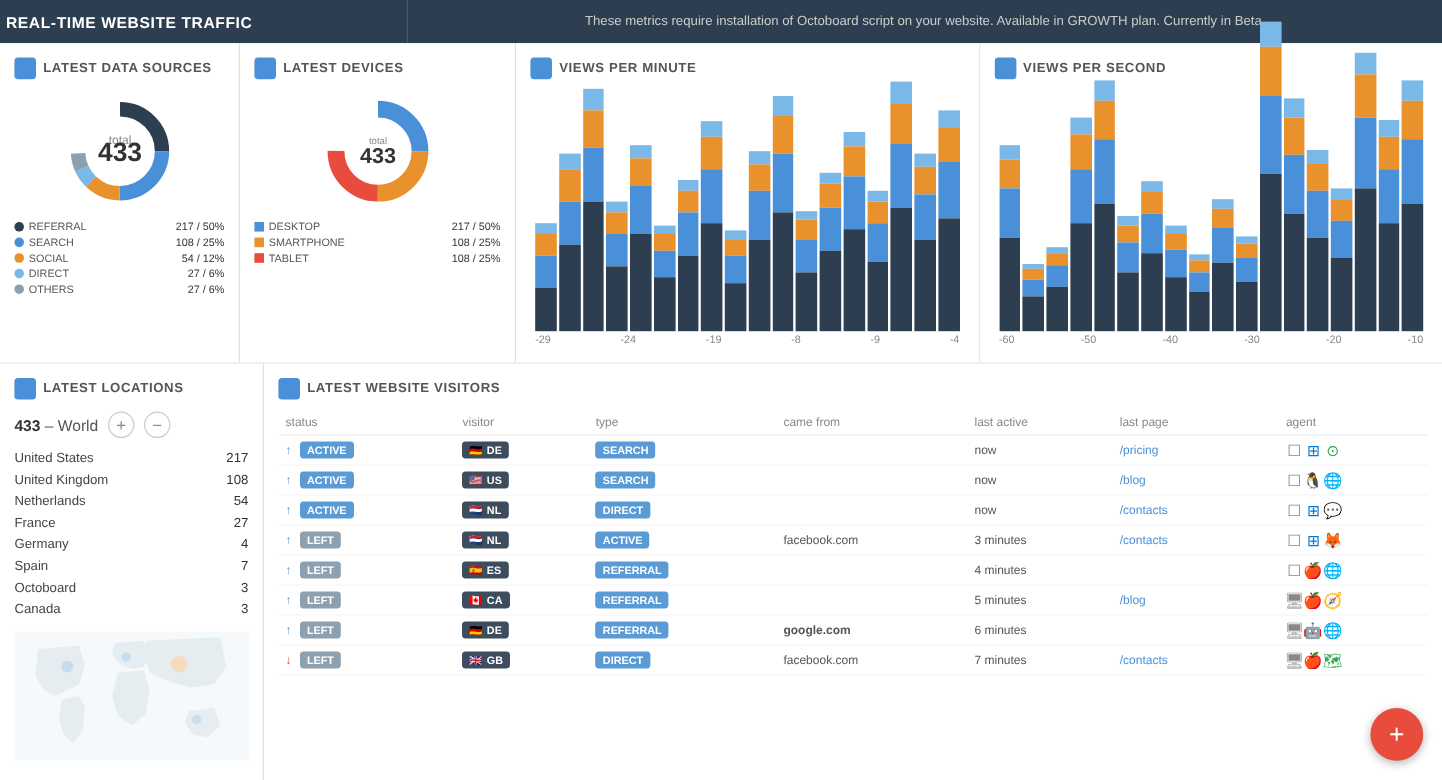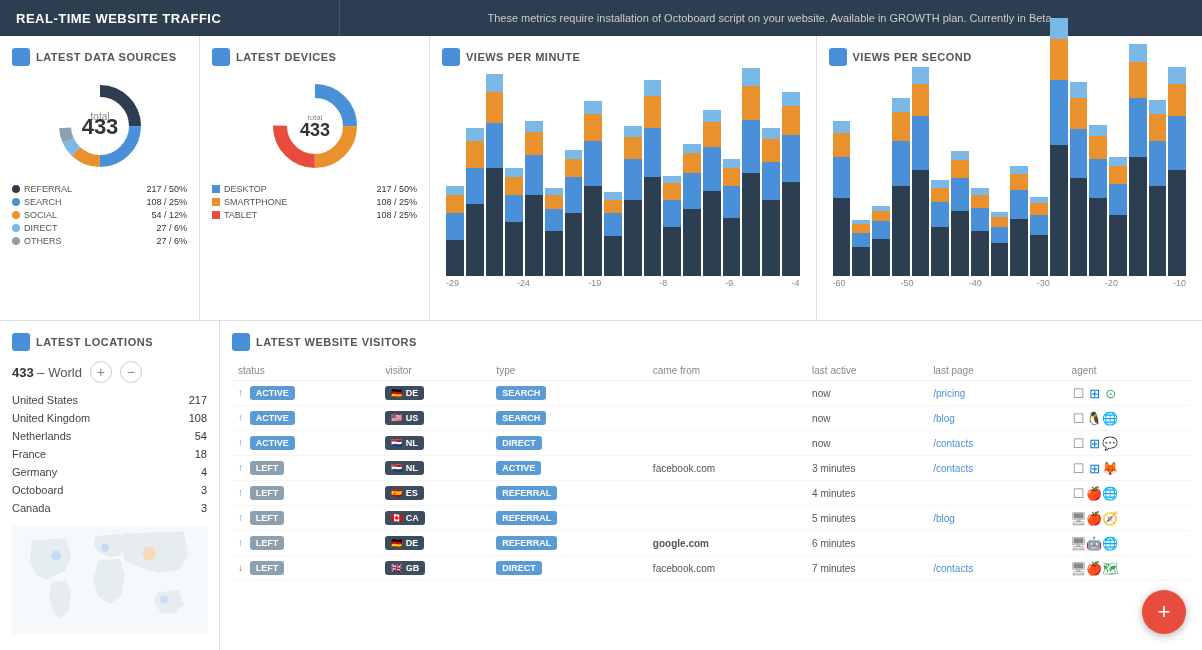--- a/index.html
+++ b/index.html
@@ -1,19 +1,19 @@
 <!DOCTYPE html>
 <html><head>
   <meta charset="utf-8">
   <style>
     * { box-sizing: border-box; margin: 0; padding: 0; }
     body { font-family: Arial, sans-serif; background: #f0f2f5; font-size: 12px; color: #333; width: 1202px; height: 650px; overflow: hidden; }
 
     .header { display: flex; background: #2c3e50; color: #fff; height: 36px; align-items: center; }
-    .header-title { padding: 0 16px; font-size: 13px; font-weight: bold; letter-spacing: 0.5px; border-right: 1px solid #455a64; height: 100%; display: flex; align-items: center; min-width: 340px; }
+    .header-title { padding: 0 5px; font-size: 13px; font-weight: bold; letter-spacing: 0.5px; border-right: 1px solid #455a64; height: 100%; display: flex; align-items: center; min-width: 340px; }
     .header-notice { padding: 0 16px; font-size: 11px; color: #ccc; flex: 1; text-align: center; }
 
     .main-content { display: flex; flex-direction: column; height: calc(650px - 36px); }
 
     .top-row { display: flex; height: 290px; border-bottom: 1px solid #ddd; }
     .bottom-row { display: flex; flex: 1; }
 
     
     .panel { background: #fff; border-right: 1px solid #e0e0e0; padding: 12px; }
     .panel-title { font-size: 11px; font-weight: bold; color: #555; text-transform: uppercase; letter-spacing: 0.5px; display: flex; align-items: center; gap: 6px; margin-bottom: 10px; }
@@ -428,25 +428,29 @@
           <div class="location-row">
             <span>United Kingdom</span>
             <span class="location-count">108</span>
           </div>
           <div class="location-row">
             <span>Netherlands</span>
             <span class="location-count">54</span>
           </div>
           <div class="location-row">
             <span>France</span>
-            <span class="location-count">18</span>
+            <span class="location-count">27</span>
           </div>
           <div class="location-row">
             <span>Germany</span>
             <span class="location-count">4</span>
+          </div>
+          <div class="location-row">
+            <span>Spain</span>
+            <span class="location-count">7</span>
           </div>
           <div class="location-row">
             <span>Octoboard</span>
             <span class="location-count">3</span>
           </div>
           <div class="location-row">
             <span>Canada</span>
             <span class="location-count">3</span>
           </div>
         </div>

